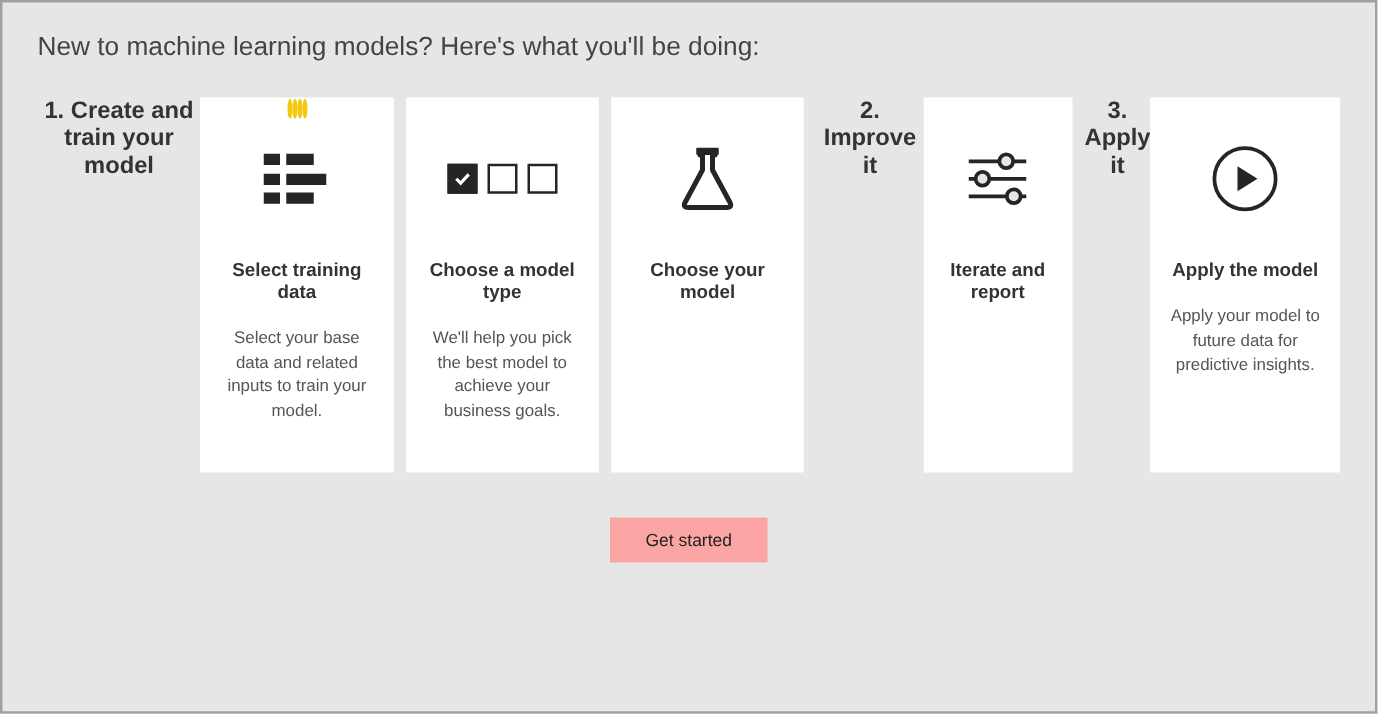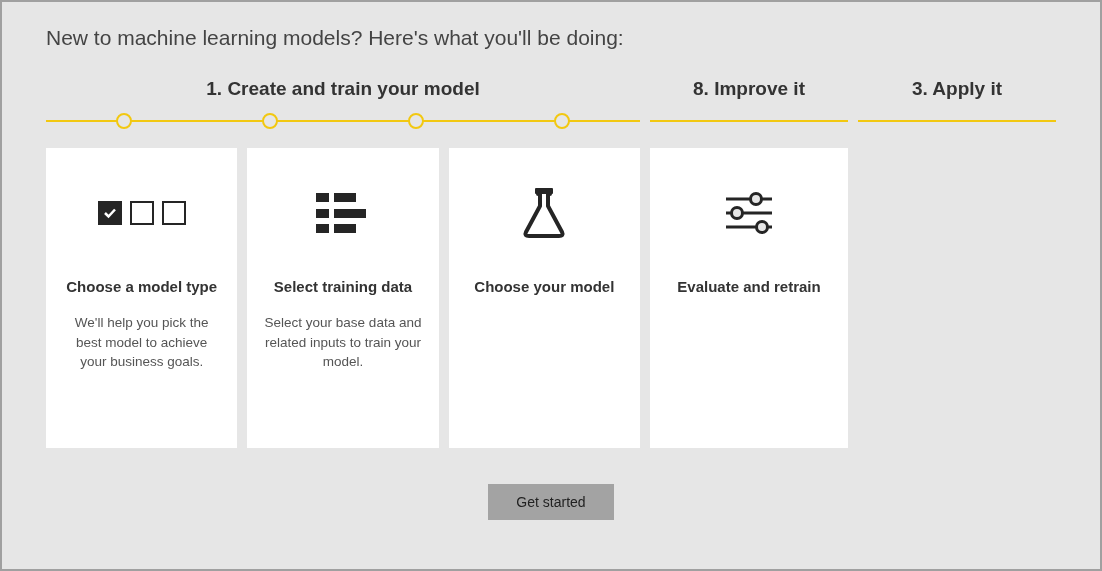--- a/index.html
+++ b/index.html
@@ -11,37 +11,37 @@
       font-family: "Segoe UI", -apple-system, BlinkMacSystemFont, sans-serif;
       background: #e6e6e6;
       width: 1102px;
       height: 571px;
       overflow: hidden;
     }
     .container {
       width: 100%;
       height: 100%;
       border: 2px solid #a0a0a0;
-      padding: 24px 44px;
+      padding: 24px 28px;
       display: flex;
       flex-direction: column;
     }
     .intro-heading {
       font-size: 21px;
       font-weight: 400;
       color: #444;
       margin-bottom: 28px;
     }
     .steps-row {
       display: flex;
       gap: 10px;
     }
     .step-group {
       display: flex;
-      flex-direction: column;
+      flex-direction: row;
     }
     .step-group-1 { flex: 3; }
     .step-group-2 { flex: 1; }
     .step-group-3 { flex: 1; }
     .step-header {
       text-align: center;
       font-size: 19px;
       font-weight: 600;
       color: #333;
       margin-bottom: 12px;
@@ -110,21 +110,21 @@
       color: #555;
       text-align: center;
       line-height: 1.45;
     }
     .button-row {
       display: flex;
       justify-content: center;
       margin-top: 36px;
     }
     .get-started-btn {
-      background: #a3a3a3;
+      background: #fca5a5;
       border: none;
       padding: 10px 28px;
       font-size: 14px;
       color: #222;
       cursor: pointer;
       font-family: inherit;
     }
     
     .icon-list {
       width: 54px;
@@ -188,35 +188,20 @@
       <div class="step-progress">
         <div class="step-line"></div>
         <div class="step-circles">
           <div class="step-circle"></div>
           <div class="step-circle"></div>
           <div class="step-circle"></div>
           <div class="step-circle"></div>
         </div>
       </div>
       <div class="cards-row">
-        <div class="card">
-          <div class="card-icon">
-            <div class="icon-checks">
-              <div class="icon-check filled">
-                <svg width="16" height="16" viewBox="0 0 16 16">
-                    <path d="M3 8 L6.5 11.5 L13 4.5" stroke="#fff" stroke-width="2.5" fill="none"></path>
-                  </svg>
-              </div>
-              <div class="icon-check"></div>
-              <div class="icon-check"></div>
-            </div>
-          </div>
-          <div class="card-title">Choose a model type</div>
-          <div class="card-desc">We'll help you pick the best model to achieve your business goals.</div>
-        </div>
         <div class="card">
           <div class="card-icon">
             <div class="icon-list">
               <div class="icon-list-row">
                   <div class="icon-list-sq"></div>
                   <div class="icon-list-bar-s"></div>
                 </div>
               <div class="icon-list-row">
                   <div class="icon-list-sq"></div>
                   <div class="icon-list-bar"></div>
@@ -225,57 +210,83 @@
                   <div class="icon-list-sq"></div>
                   <div class="icon-list-bar-s"></div>
                 </div>
             </div>
           </div>
           <div class="card-title">Select training data</div>
           <div class="card-desc">Select your base data and related inputs to train your model.</div>
         </div>
         <div class="card">
           <div class="card-icon">
+            <div class="icon-checks">
+              <div class="icon-check filled">
+                <svg width="16" height="16" viewBox="0 0 16 16">
+                    <path d="M3 8 L6.5 11.5 L13 4.5" stroke="#fff" stroke-width="2.5" fill="none"></path>
+                  </svg>
+              </div>
+              <div class="icon-check"></div>
+              <div class="icon-check"></div>
+            </div>
+          </div>
+          <div class="card-title">Choose a model type</div>
+          <div class="card-desc">We'll help you pick the best model to achieve your business goals.</div>
+        </div>
+        <div class="card">
+          <div class="card-icon">
             <svg width="46" height="50" viewBox="0 0 46 50">
               <path d="M17 3 H29 V6 H27 V18 L41 44 Q43 48 38 48 H8 Q3 48 5 44 L19 18 V6 H17 Z" fill="none" stroke="#252525" stroke-width="4" stroke-linejoin="round"></path>
               <rect x="14" y="0" width="18" height="6" rx="1" fill="#252525"></rect>
             </svg>
           </div>
           <div class="card-title">Choose your model</div>
         </div>
       </div>
     </div>
 
     <div class="step-group step-group-2">
-      <div class="step-header">8. Improve it</div>
+      <div class="step-header">2. Improve it</div>
       <div class="step-progress">
         <div class="step-line"></div>
       </div>
       <div class="cards-row">
         <div class="card">
           <div class="card-icon">
             <svg width="54" height="46" viewBox="0 0 54 46">
               <line x1="4" y1="9" x2="50" y2="9" stroke="#252525" stroke-width="3"></line>
               <circle cx="34" cy="9" r="5.5" fill="#e6e6e6" stroke="#252525" stroke-width="3"></circle>
               <line x1="4" y1="23" x2="50" y2="23" stroke="#252525" stroke-width="3"></line>
               <circle cx="15" cy="23" r="5.5" fill="#e6e6e6" stroke="#252525" stroke-width="3"></circle>
               <line x1="4" y1="37" x2="50" y2="37" stroke="#252525" stroke-width="3"></line>
               <circle cx="40" cy="37" r="5.5" fill="#e6e6e6" stroke="#252525" stroke-width="3"></circle>
             </svg>
           </div>
-          <div class="card-title">Evaluate and retrain</div>
+          <div class="card-title">Iterate and report</div>
         </div>
       </div>
     </div>
 
     <div class="step-group step-group-3">
       <div class="step-header">3. Apply it</div>
       <div class="step-progress">
         <div class="step-line"></div>
       </div>
+      <div class="cards-row">
+        <div class="card">
+          <div class="card-icon">
+            <div class="icon-play">
+                <div class="icon-play-tri"></div>
+              </div>
+          </div>
+          <div class="card-title">Apply the model</div>
+          <div class="card-desc">Apply your model to future data for predictive insights.</div>
+        </div>
+      </div>
     </div>
 
   </div>
 
   <div class="button-row">
     <button class="get-started-btn">Get started</button>
   </div>
 </div>
 
 </body></html>

